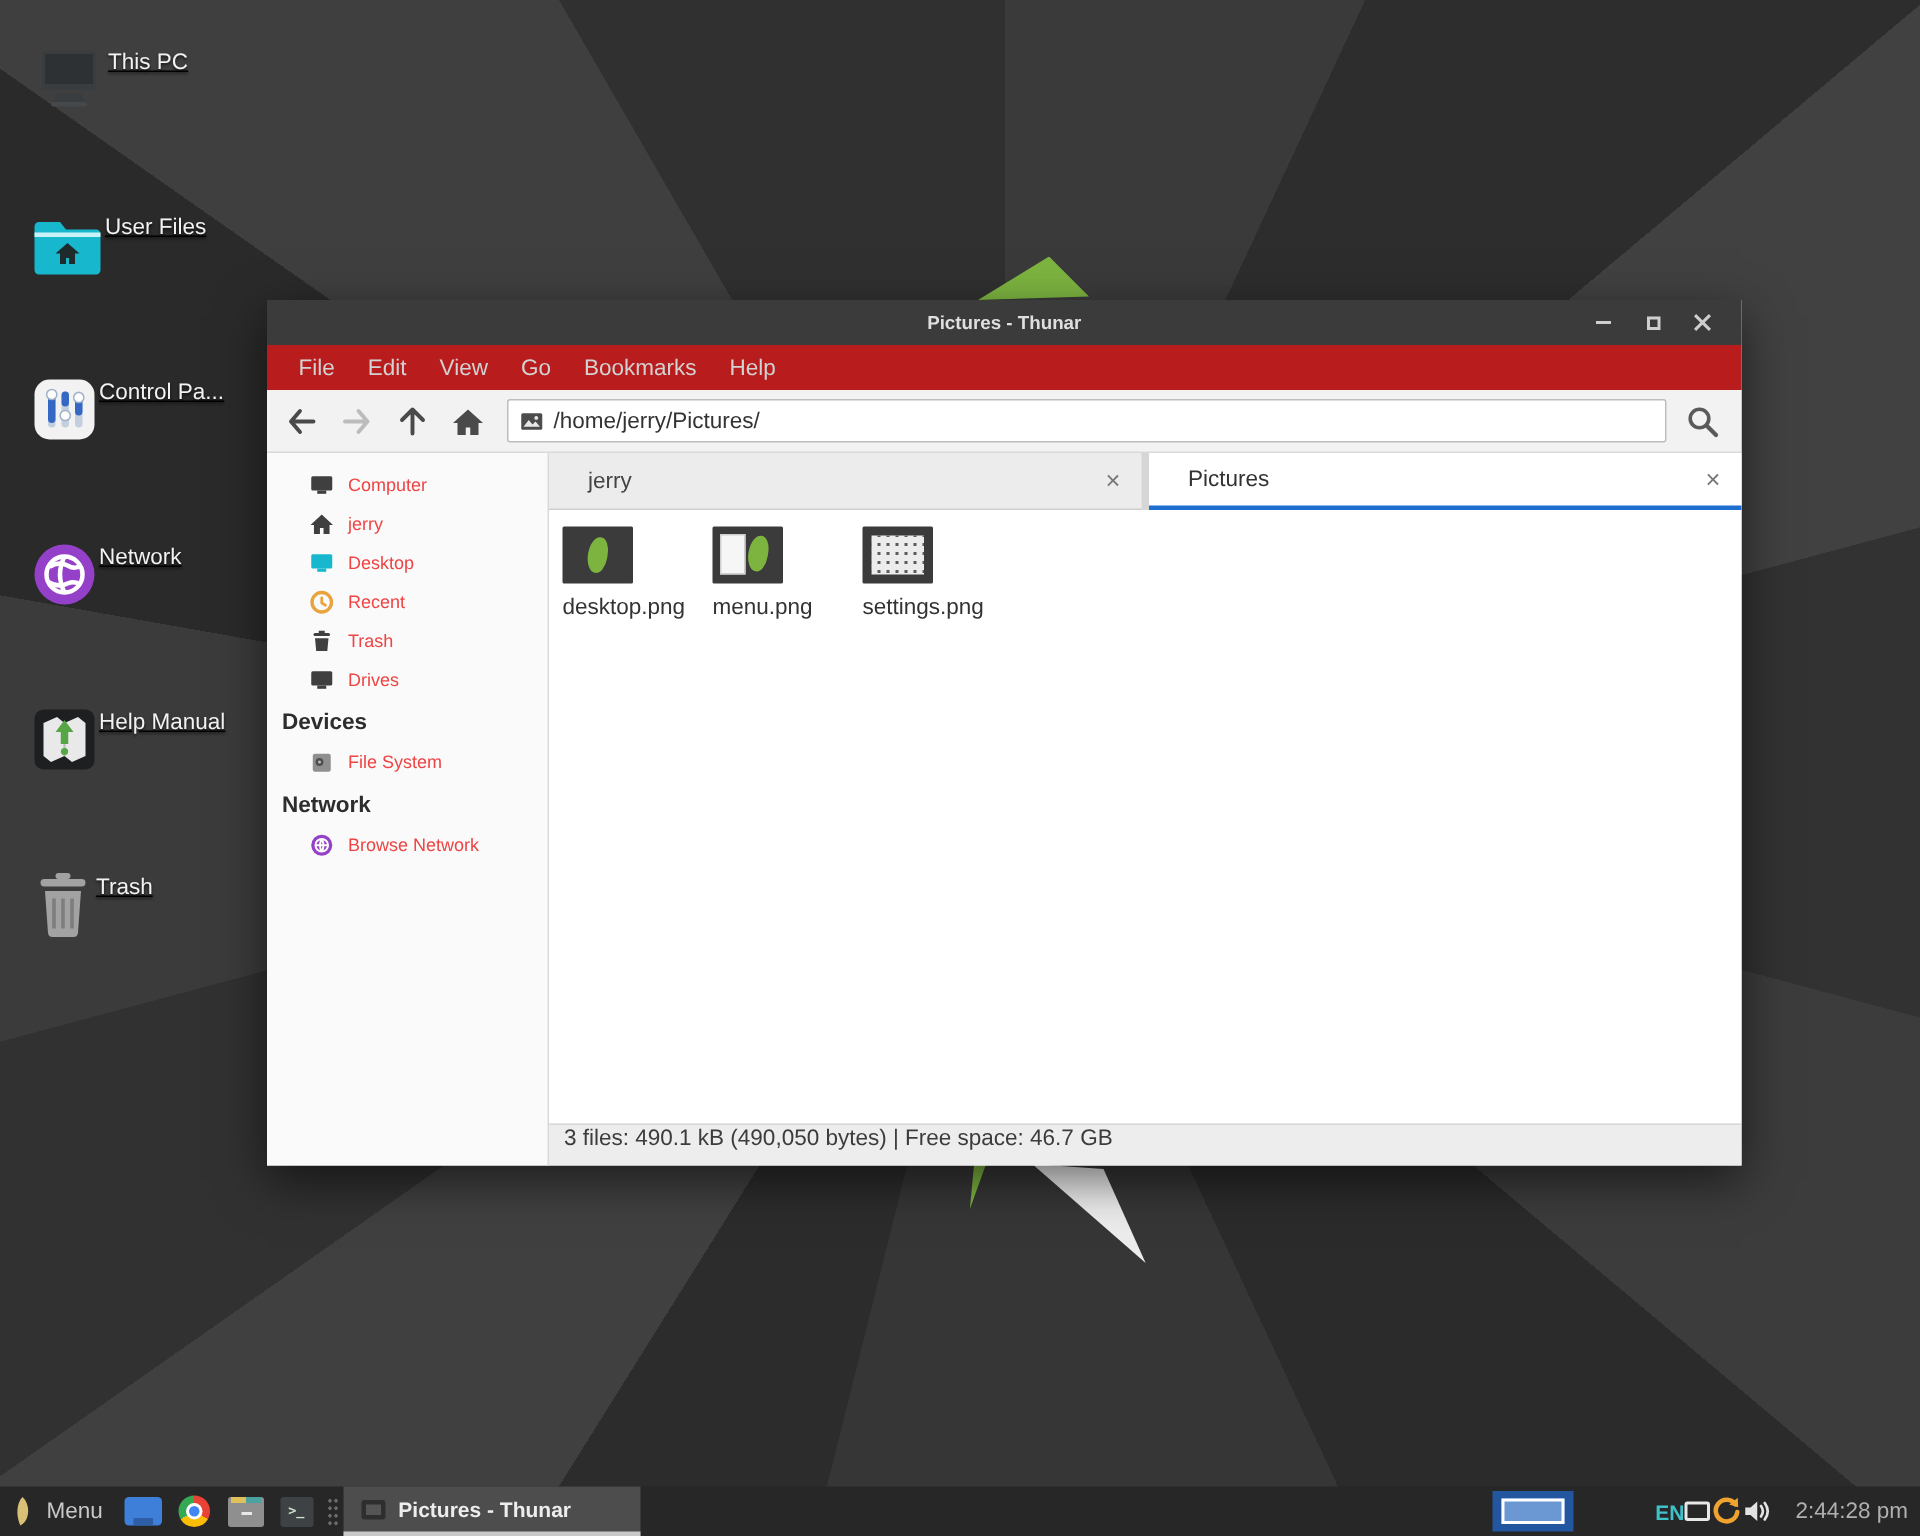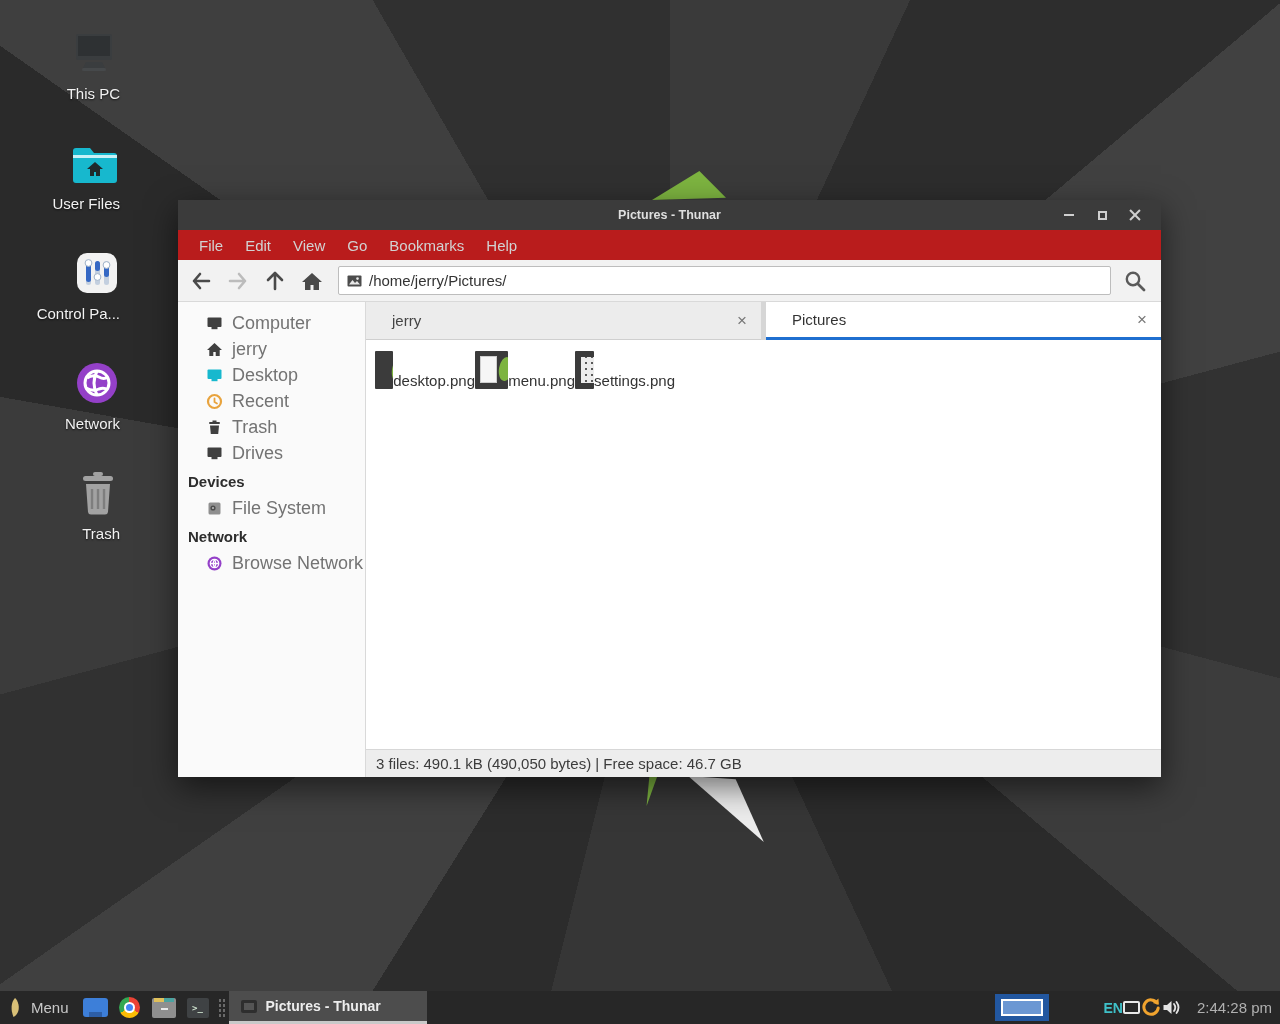--- a/index.html
+++ b/index.html
@@ -16,22 +16,22 @@
       #3c3c3c 285deg 310deg, #2b2b2b 310deg 335deg, #363636 335deg 360deg); }
   .logo-green-top { position:absolute; left:652px; top:171px; width:74px; height:29px;
     background:#7db440; clip-path:polygon(0 100%, 100% 92%, 64% 0); }
   .logo-green-bottom { position:absolute; left:645px; top:776px; width:20px; height:30px;
     background:#7db440; clip-path:polygon(22% 0, 62% 0, 8% 100%); }
   .logo-white-blade { position:absolute; left:686px; top:776px; width:108px; height:66px;
     background:#ececec; clip-path:polygon(2% 0, 46% 5%, 72% 100%); }
 
   
   .desk-icons { position:absolute; left:20px; top:24px; width:100px; }
-  .desk-icon { width:100px; height:110px; display:flex; flex-direction:column;
-    align-items:flex-end; cursor:default; }
+  .desk-icon { width:100px; height:110px; display:flex; flex-direction:row;
+    align-items:flex-start; cursor:default;text-decoration:underline; }
   .desk-icon .di-img { height:52px; display:flex; align-items:flex-end; justify-content:center; }
   .desk-icon .di-label { margin-top:9px; font-size:15px; color:#f2f2f2;
     text-shadow:0 1px 2px rgba(0,0,0,.7); white-space:nowrap; }
 
   
   .window { position:absolute; left:178px; top:200px; width:983px; height:577px;
     box-shadow:0 10px 30px rgba(0,0,0,.55); display:flex; flex-direction:column;
     background:#fff; }
   .titlebar { height:30px; background:#3b3b3b; display:flex; align-items:center;
     position:relative; flex:none; }
@@ -58,50 +58,50 @@
     border:1px solid #bdbdbd; border-radius:2px; display:flex; align-items:center;
     padding:0 8px; gap:7px; }
   .path-text { font-size:15px; color:#333; }
   .searchbtn { width:40px; height:32px; display:flex; align-items:center; justify-content:center; }
 
   .win-body { flex:1; display:flex; min-height:0; }
   .sidebar { width:188px; background:#fafafa; border-right:1px solid #d9d9d9;
     padding-top:8px; flex:none; }
   .side-header { font-size:15px; font-weight:bold; color:#2d2d2d; padding:7px 10px 5px; }
   .side-item { height:26px; display:flex; align-items:center; gap:9px; padding-left:28px; }
-  .side-item .lbl { font-size:18px; color:#737373; }
+  .side-item .lbl { font-size:12px; color:#ef4444; }
 
   .content { flex:1; display:flex; flex-direction:column; min-width:0; }
   .tabbar { height:38px; background:#d6d6d6; display:flex; gap:5px; flex:none; }
   .tab { flex:1; display:flex; align-items:center; position:relative; padding:0 14px 0 26px; }
   .tab.inactive { background:#ececec; border-bottom:1px solid #cfcfcf; }
   .tab.active { background:#fff; border-bottom:3px solid #1f6fd0; }
   .tab .tab-label { font-size:15px; color:#444; }
   .tab.active .tab-label { color:#333; }
   .tab .tab-close { margin-left:auto; font-size:17px; color:#777; line-height:1; }
 
   .files { flex:1; background:#fff; display:flex; align-items:flex-start;
     padding:9px 0 0 9px; }
-  .file-item { width:100px; display:flex; align-items:flex-end; }
+  .file-item { width:100px; display:flex; flex-direction:column; align-items:flex-start; }
   .thumb { width:47px; height:38px; background:#3b3b3b; border-radius:1px;
     position:relative; overflow:hidden; margin-top:2px; }
   .blob { position:absolute; width:13px; height:24px; background:#7db440;
     border-radius:60% 55% 55% 60%; transform:rotate(10deg); }
   .thumb-desktop .blob { left:17px; top:7px; }
   .thumb-menu .blob { left:24px; top:6px; }
   .menu-panel { position:absolute; left:5px; top:5px; width:17px; height:27px;
     background:#f6f6f6; border:1px solid #cfcfcf; }
   .settings-win { position:absolute; left:6px; top:6px; width:35px; height:26px;
     background:#ececec;
     background-image:radial-gradient(#5a5a5a 1.2px, transparent 1.3px);
     background-size:6px 6px; background-position:2px 3px; }
   .file-name { margin-top:7px; font-size:15px; color:#333; }
 
   .statusbar { height:28px; background:#ededed; border-top:1px solid #d7d7d7;
-    display:flex; align-items:center; padding-left:10px; flex:none; }
+    display:flex; padding-left:10px; flex:none; }
   .status-text { font-size:15px; color:#3c3c3c; }
 
   
   .taskbar { position:absolute; left:0; bottom:0; width:1280px; height:33px;
     background:#272727; display:flex; align-items:center; }
   .tb-menu { display:flex; align-items:center; gap:8px; padding:0 10px 0 8px; height:33px; }
   .tb-menu-label { color:#c8c8c8; font-size:15px; }
   .tb-launcher { width:34px; height:33px; display:flex; align-items:center; justify-content:center; }
   .ic-bluewin { width:25px; height:19px; background:#3d7fd9; border-radius:3px; position:relative; }
   .ic-bluewin::after { content:""; position:absolute; left:6px; bottom:0; width:13px; height:5px;
@@ -192,20 +192,32 @@
         <circle cx="23" cy="23" r="20" fill="#9440c8"></circle>
         <circle cx="23" cy="23" r="12" fill="none" stroke="#fff" stroke-width="3"></circle>
         <path d="M13 18 q6 -4 12 -1 q5 3 9 0 M12 28 q7 4 13 1 q5 -2 9 1" stroke="#fff" stroke-width="3" fill="none"></path>
         <path d="M23 11 q-6 12 0 24" stroke="#fff" stroke-width="3" fill="none"></path>
       </svg>
     </div>
     <div class="di-label">Network</div>
   </div>
   <div class="desk-icon">
     <div class="di-img">
+      <svg width="46" height="46" viewBox="0 0 46 46">
+        <rect x="3" y="3" width="40" height="40" rx="6" fill="#1e1f21"></rect>
+        <path d="M9 12 l9 -4 l5 4 l9 -4 l5 4 v22 l-9 4 l-5 -4 l-9 4 l-5 -4 z" fill="#e9e9e9"></path>
+        <path d="M23 12 v22" stroke="#bdbdbd" stroke-width="1.5"></path>
+        <path d="M23 10 l6 8 h-3.5 v8 h-5 v-8 h-3.5 z" fill="#56a646"></path>
+        <circle cx="23" cy="31" r="2.4" fill="#56a646"></circle>
+      </svg>
+    </div>
+    <div class="di-label">Help Manual</div>
+  </div>
+  <div class="desk-icon">
+    <div class="di-img">
       <svg width="44" height="46" viewBox="0 0 44 46">
         <rect x="17" y="2" width="10" height="4" rx="2" fill="#a2a2a2"></rect>
         <rect x="7" y="6" width="30" height="5" rx="2.5" fill="#a2a2a2"></rect>
         <path d="M10 14 h24 l-2 28 a3 3 0 0 1 -3 2.6 H15 a3 3 0 0 1 -3 -2.6 z" fill="#a2a2a2"></path>
         <path d="M16 19 v20 M22 19 v20 M28 19 v20" stroke="#7e7e7e" stroke-width="2.4"></path>
       </svg>
     </div>
     <div class="di-label">Trash</div>
   </div>
 </div>

